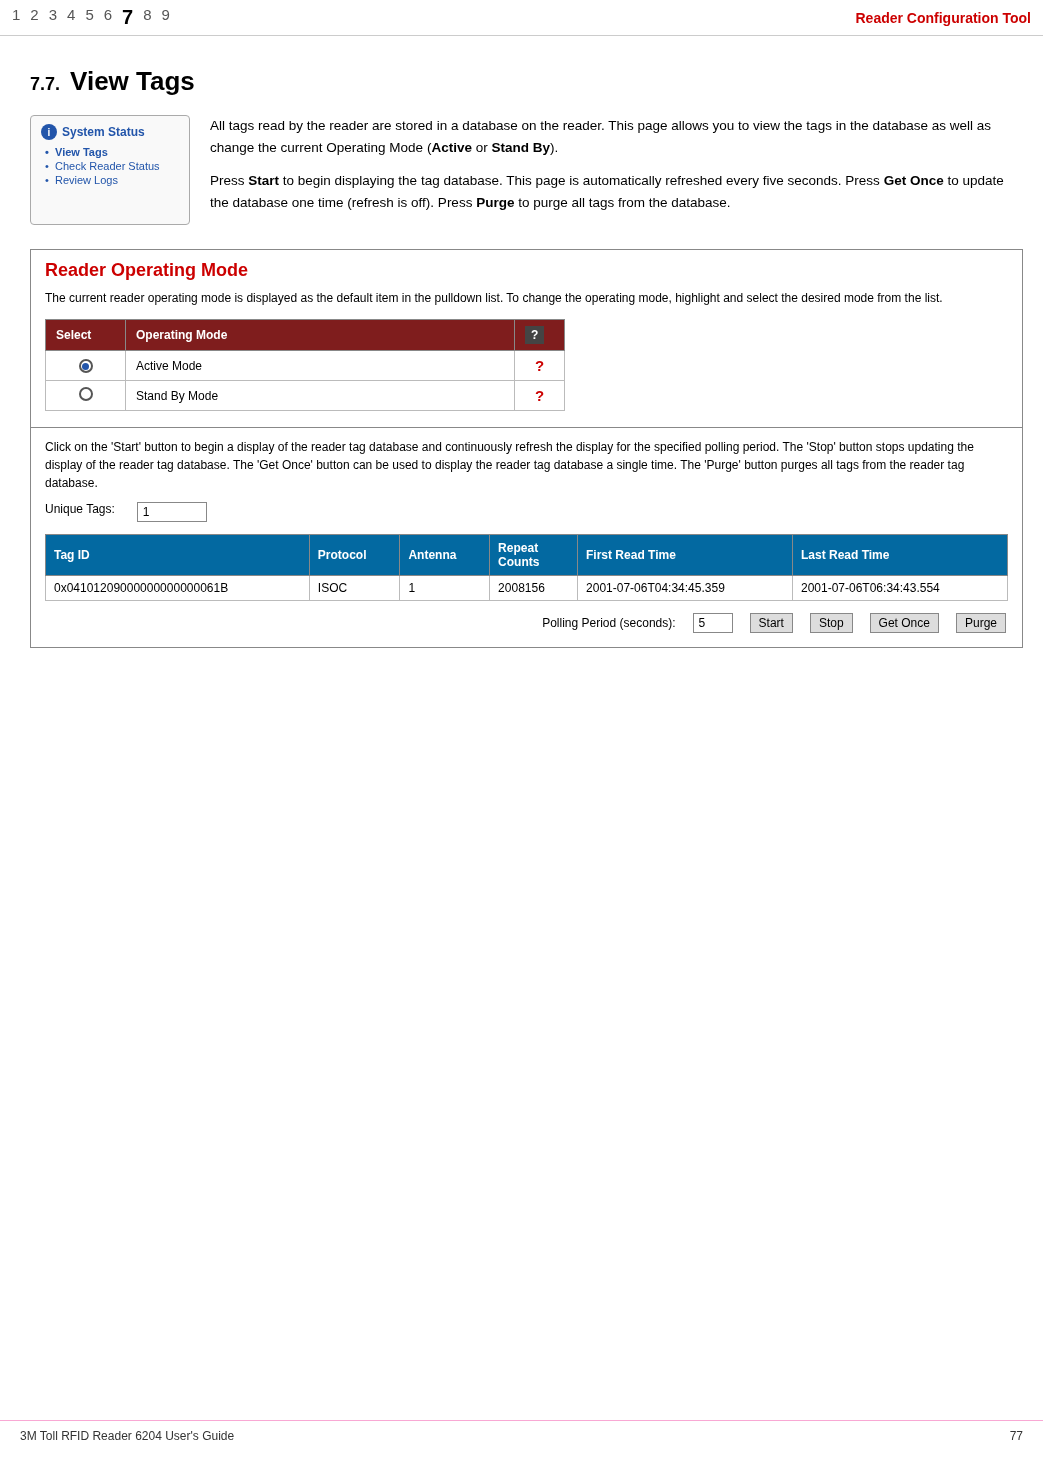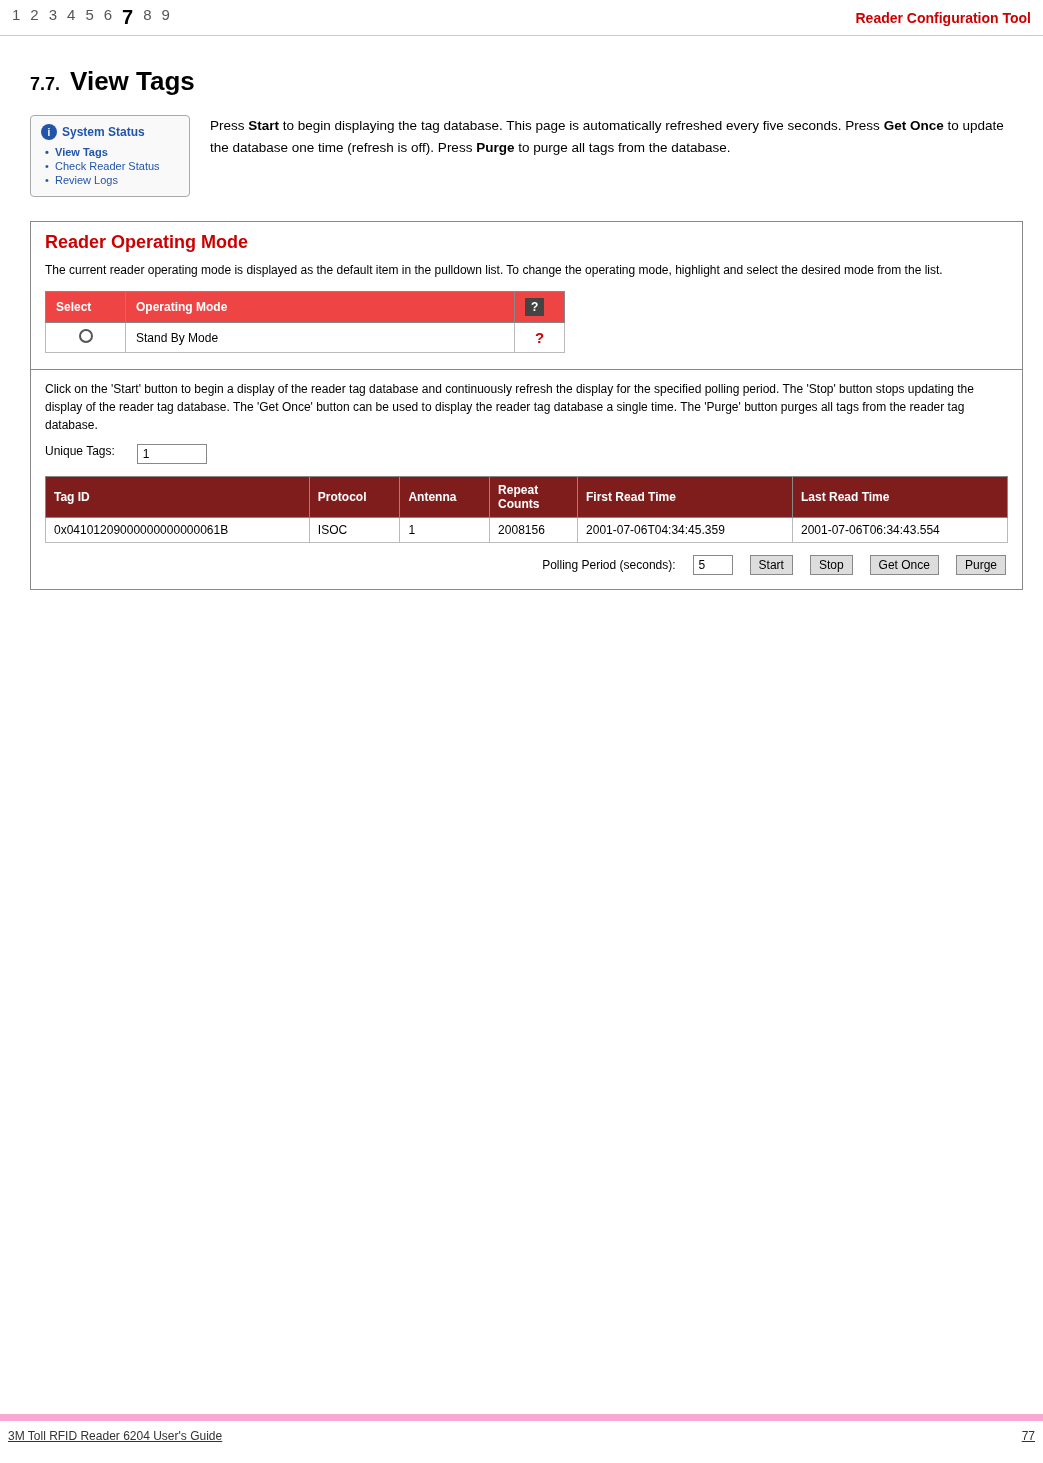--- a/index.html
+++ b/index.html
@@ -157,21 +157,21 @@
       margin-bottom: 12px;
       line-height: 1.5;
     }
 
     .rom-table {
       border-collapse: collapse;
       width: 520px;
       margin-bottom: 6px;
     }
     .rom-table th {
-      background: #ef4444;
+      background: #7f1d1d;
       color: #fff;
       font-weight: bold;
       font-size: 12px;
       padding: 6px 10px;
       border: 1px solid #888;
       text-align: left;
     }
     .rom-table td {
       border: 1px solid #bbb;
       padding: 6px 10px;
@@ -259,21 +259,21 @@
       width: 70px;
       font-size: 12px;
     }
 
     .tag-table {
       border-collapse: collapse;
       width: 100%;
       margin-bottom: 8px;
     }
     .tag-table th {
-      background: #7f1d1d;
+      background: #0369a1;
       color: #fff;
       font-weight: bold;
       font-size: 12px;
       padding: 6px 8px;
       border: 1px solid #888;
       text-align: left;
     }
     .tag-table td {
       border: 1px solid #bbb;
       padding: 5px 8px;
@@ -303,26 +303,25 @@
     }
 
     
     .footer {
       position: absolute;
       bottom: 20px;
       left: 0;
       right: 0;
       display: flex;
       justify-content: space-between;
-      padding: 0 8px;
+      padding: 0 20px;
       font-size: 12px;
       color: #333;
-      border-top: 7px solid #f9a8d4;
+      border-top: 1px solid #f9a8d4;
       padding-top: 8px;
-      text-decoration: underline;
     }
   </style>
 </head>
 <body>
 
 <div class="header">
   <div class="header-nav">
     <span>1</span>
     <span>2</span>
     <span>3</span>
@@ -352,20 +351,23 @@
       </div>
       <ul>
         <li class="active-item">View Tags</li>
         <li>Check Reader Status</li>
         <li>Review Logs</li>
       </ul>
     </div>
 
     <div class="intro-text">
       <p>
+        All tags read by the reader are stored in a database on the reader. This page allows you to view the tags in the database as well as change the current Operating Mode (<strong>Active</strong> or <strong>Stand By</strong>).
+      </p>
+      <p>
         Press <strong>Start</strong> to begin displaying the tag database. This page is automatically refreshed every five seconds. Press <strong>Get Once</strong> to update the database one time (refresh is off). Press <strong>Purge</strong> to purge all tags from the database.
       </p>
     </div>
   </div>
 
   <div class="main-section">
 
     <div class="rom-section">
       <div class="rom-title">Reader Operating Mode</div>
       <div class="rom-desc">The current reader operating mode is displayed as the default item in the pulldown list. To change the operating mode, highlight and select the desired mode from the list.</div>
@@ -374,20 +376,31 @@
         <thead>
           <tr>
             <th>Select</th>
             <th>Operating Mode</th>
             <th>
               <button class="help-btn">?</button>
             </th>
           </tr>
         </thead>
         <tbody>
+          <tr>
+            <td class="select-col">
+              <div class="radio-circle-filled">
+                <div class="inner"></div>
+              </div>
+            </td>
+            <td>Active Mode</td>
+            <td class="help-col">
+              <span class="help-question">?</span>
+            </td>
+          </tr>
           <tr>
             <td class="select-col">
               <div class="radio-circle-empty"></div>
             </td>
             <td>Stand By Mode</td>
             <td class="help-col">
               <span class="help-question">?</span>
             </td>
           </tr>
         </tbody>

